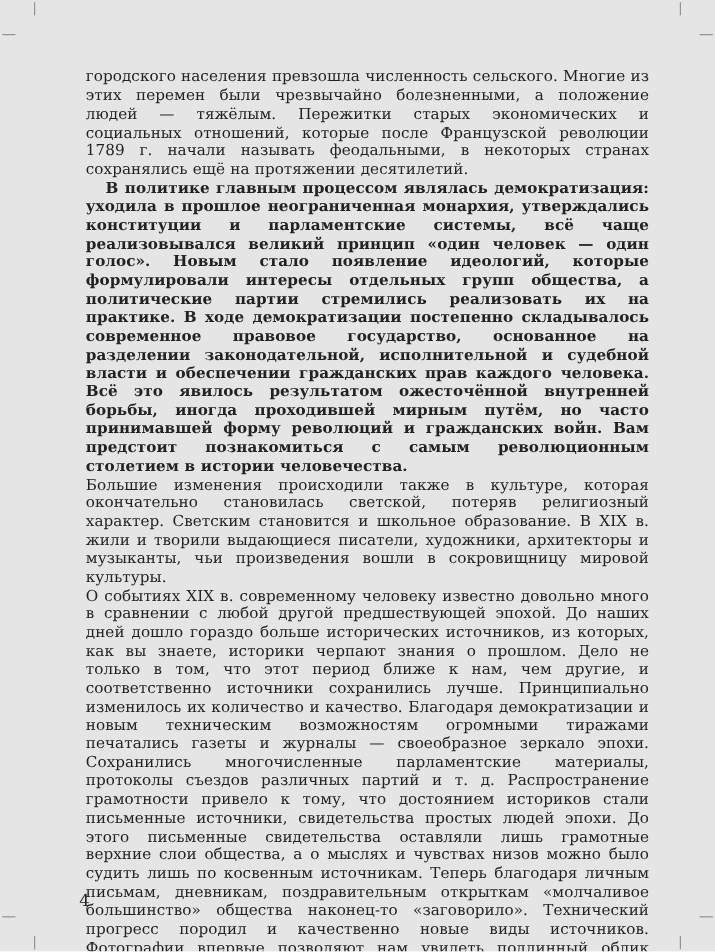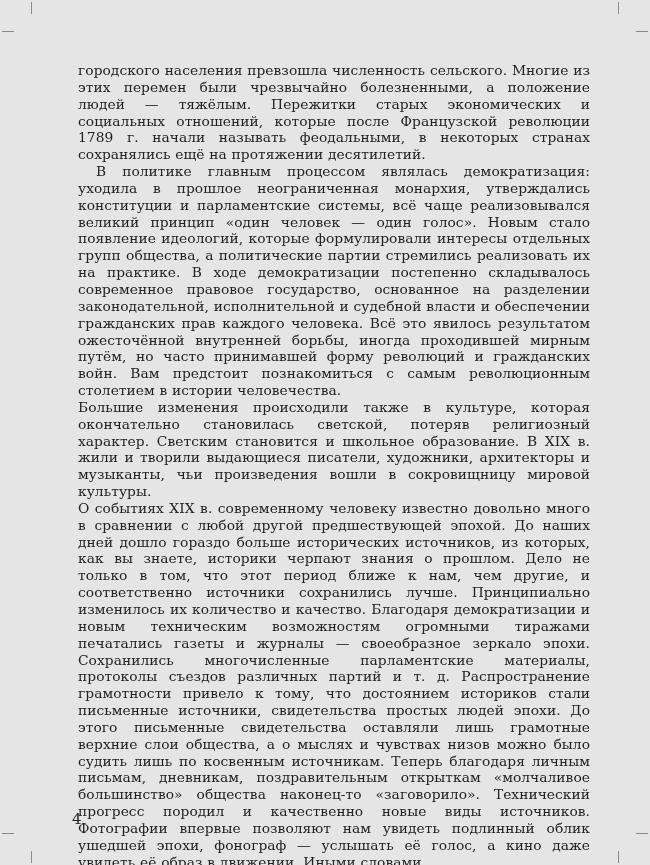--- a/index.html
+++ b/index.html
@@ -28,20 +28,21 @@
     font-size: 13.8px;
     line-height: 16.85px;
     text-align: justify;
     letter-spacing: 0.05px;
     word-spacing: 0.3px;
     hyphens: auto;
     -webkit-hyphens: auto;
   }
   .text-block p.indent {
     text-indent: 18px;
+    font-weight: bold;
   }
   .page-number {
     position: absolute;
     left: 72px;
     top: 810px;
     font-size: 15px;
     line-height: 18px;
     color: #222222;
   }
   

